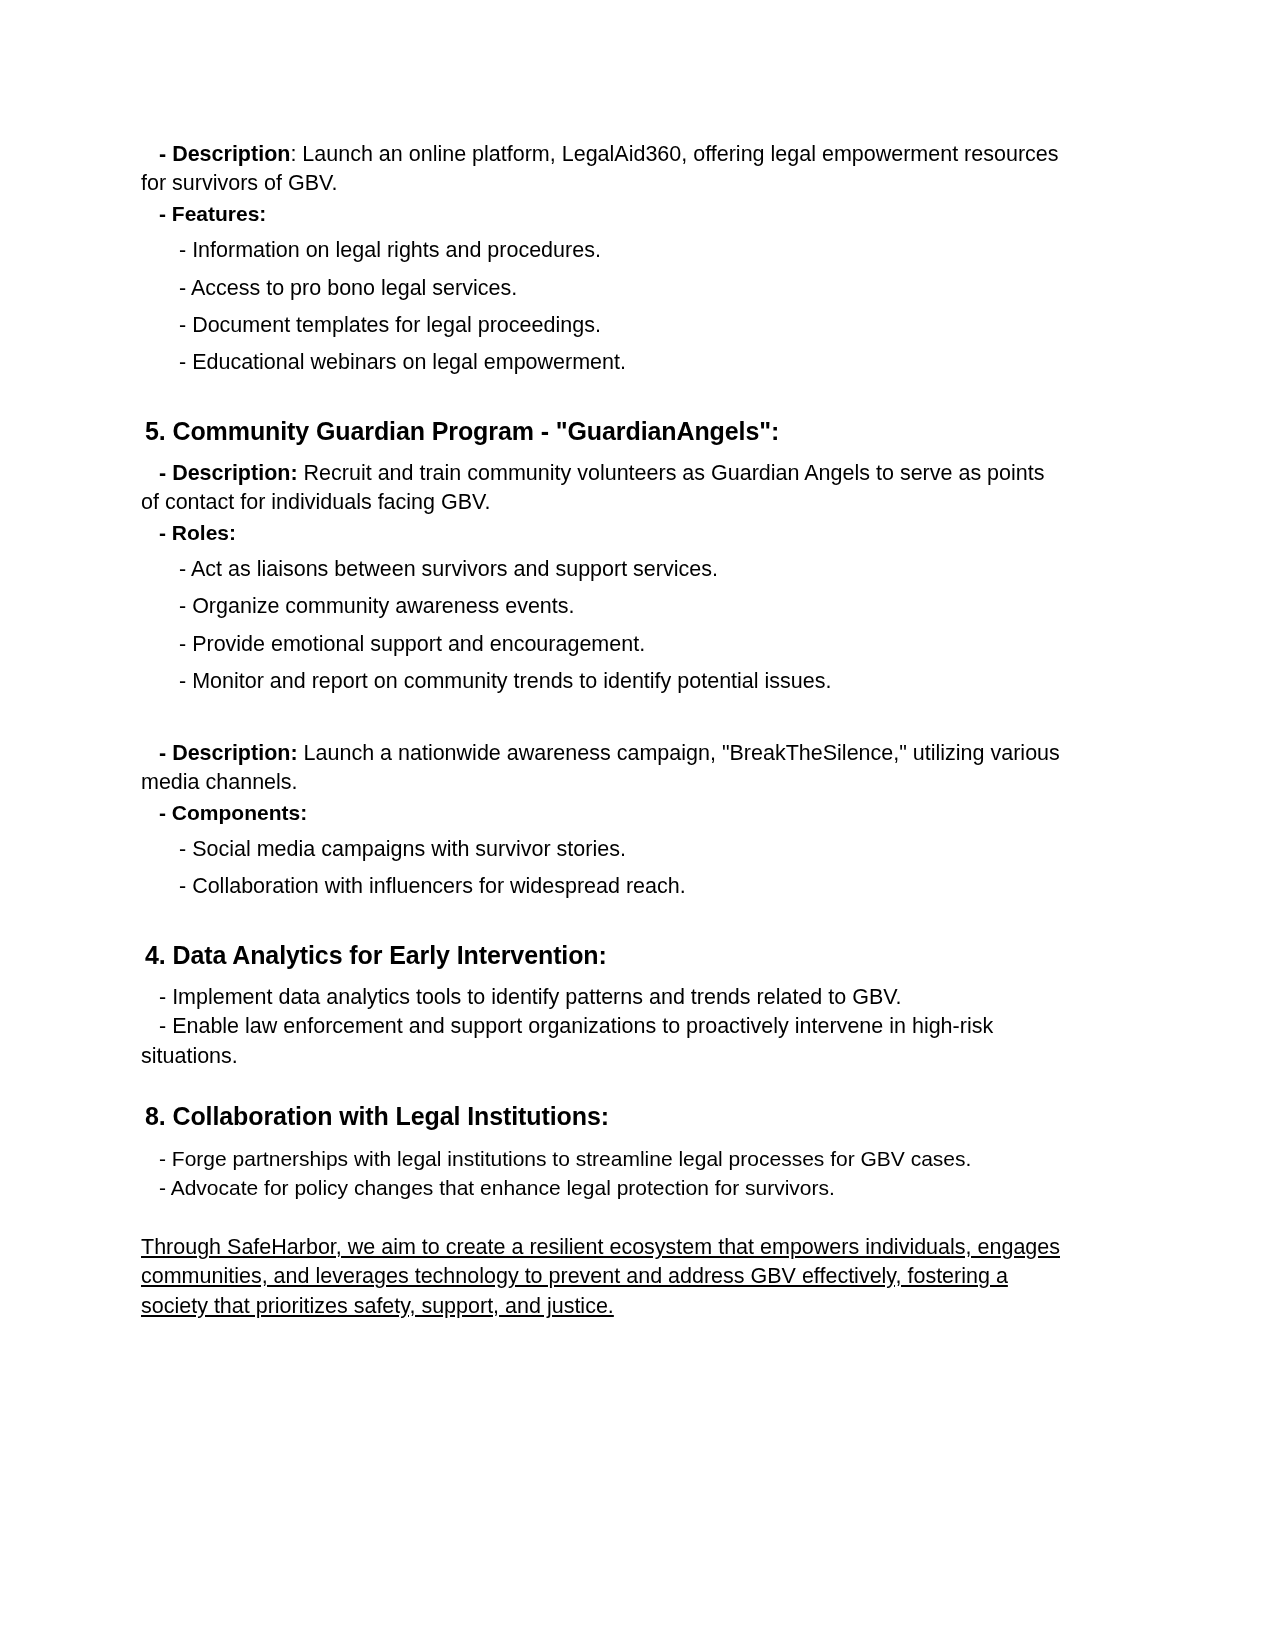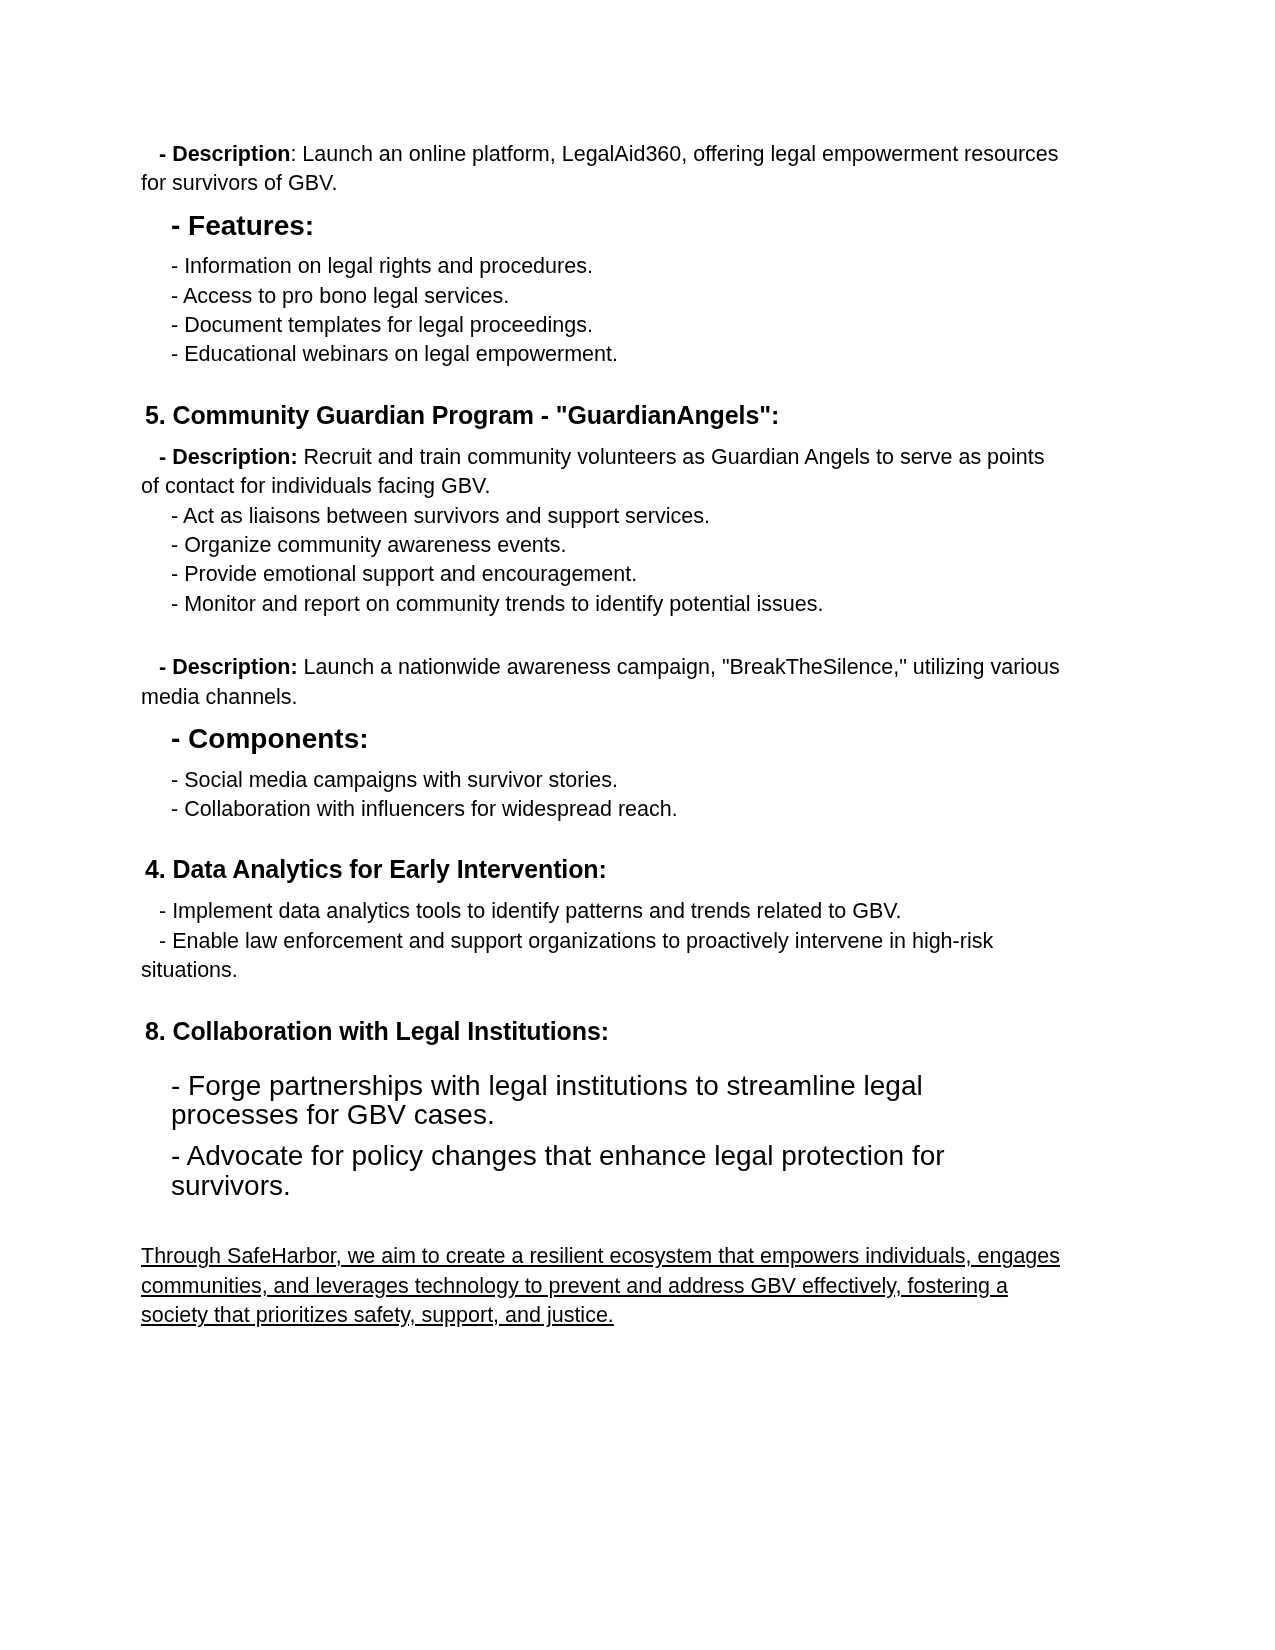--- a/index.html
+++ b/index.html
@@ -32,27 +32,27 @@
     margin: 0;
     text-indent: 18px;
     font-size: 21.5px;
     line-height: 29.4px;
   }
   .para.no-indent {
     text-indent: 0;
     text-decoration: underline;
   }
   .lvl1 {
-    margin: 12px;
+    margin: 0;
     padding-left: 18px;
-    font-size: 28px;
+    font-size: 21px;
     line-height: 29.4px;
   }
   .lvl2 {
-    margin: 0;
+    margin: 8px;
     padding-left: 30px;
     font-size: 21.5px;
     line-height: 29.4px;
   }
   .heading {
     margin: 4px;
     font-size: 25px;
     line-height: 31px;
     font-weight: bold;
     letter-spacing: -0.1px;
@@ -76,20 +76,21 @@
     <p class="lvl2">- Access to pro bono legal services.</p>
     <p class="lvl2">- Document templates for legal proceedings.</p>
     <p class="lvl2">- Educational webinars on legal empowerment.</p>
 
     <div class="gap-md"></div>
 
     <h2 class="heading">5. Community Guardian Program - "GuardianAngels":</h2>
     <div class="gap-head"></div>
     <p class="para"><b>- Description:</b><span> </span><span>Recruit and train community volunteers as Guardian Angels to serve as points of contact for individuals facing GBV.</span></p>
 
+    <p class="lvl1"><b>- Roles:</b></p>
 
     <p class="lvl2">- Act as liaisons between survivors and support services.</p>
     <p class="lvl2">- Organize community awareness events.</p>
     <p class="lvl2">- Provide emotional support and encouragement.</p>
     <p class="lvl2">- Monitor and report on community trends to identify potential issues.</p>
 
     <div class="gap-md"></div>
 
     <div class="gap-head"></div>
     <p class="para"><b>- Description:</b><span> </span><span>Launch a nationwide awareness campaign, "BreakTheSilence," utilizing various media channels.</span></p>

